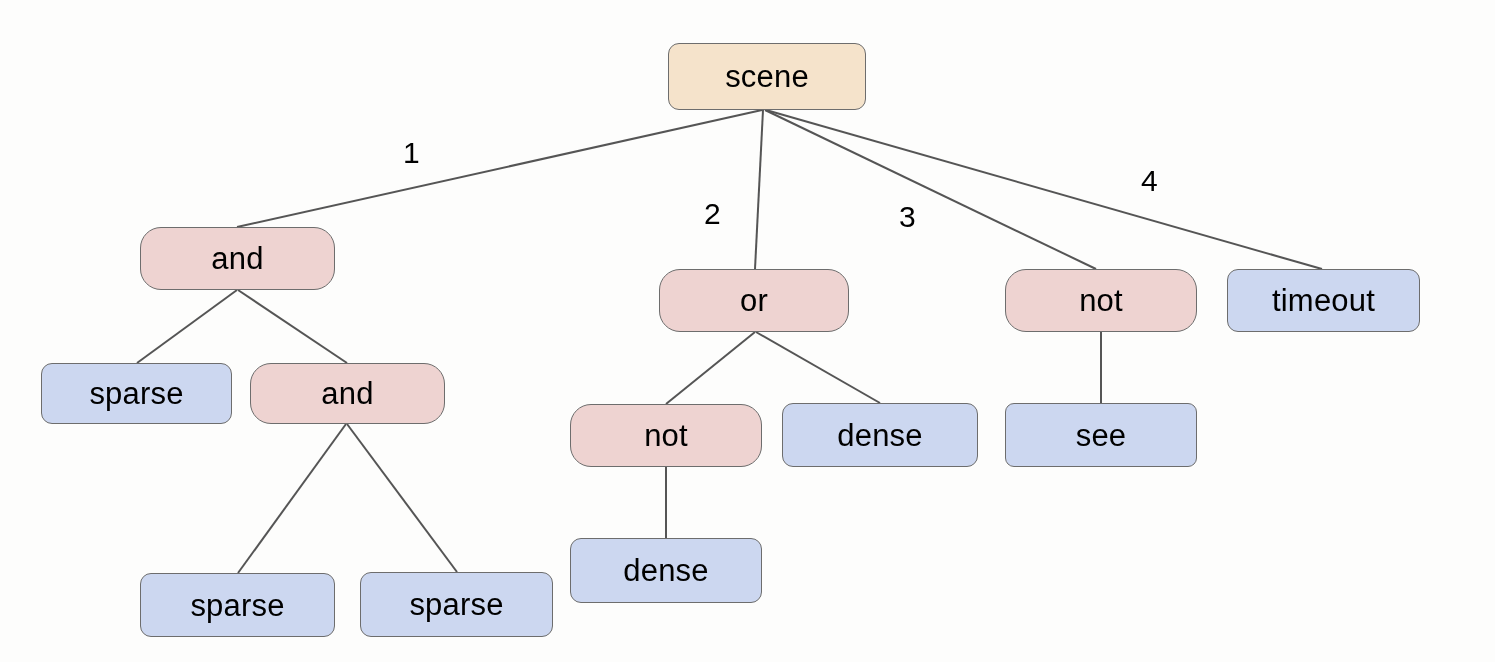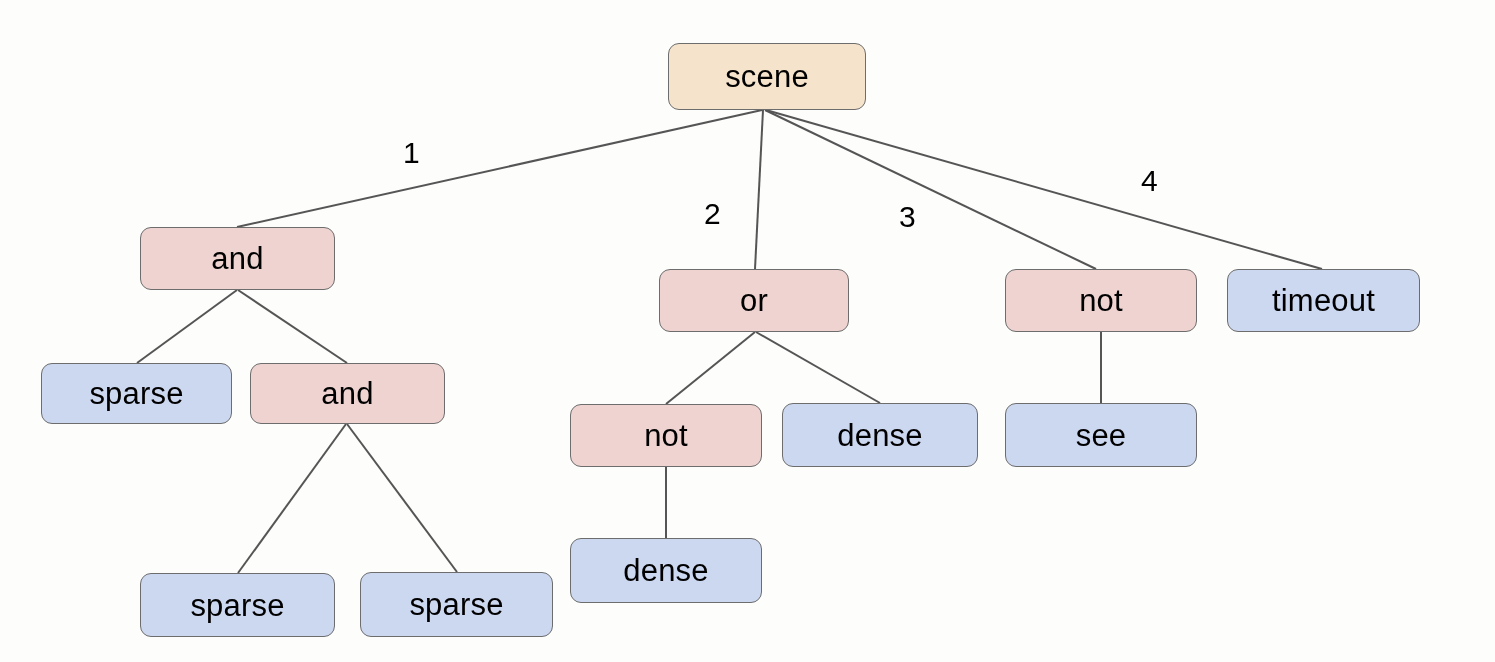--- a/index.html
+++ b/index.html
@@ -33,21 +33,21 @@
     align-items: center;
     justify-content: center;
     color: #000000;
     font-size: 31px;
     line-height: 1;
     letter-spacing: 0.2px;
     white-space: nowrap;
     z-index: 2;
   }
   .node.cream { background: #f5e3cb; }
-  .node.pink  { background: #eed3d1; }
+  .node.pink  { background: #eed3d1; border-radius: 21px; }
   .node.blue  { background: #ccd7f0; }
   .edge-label {
     position: absolute;
     color: #000000;
     font-size: 30px;
     line-height: 1;
     z-index: 3;
     white-space: nowrap;
   }
 </style>
@@ -90,21 +90,21 @@
       </div>
       <div class="node pink" style="left: 250px; top: 363px; width: 195px; height: 61px;">
         <span>and</span>
       </div>
       <div class="node pink" style="left: 570px; top: 404px; width: 192px; height: 63px;">
         <span>not</span>
       </div>
       <div class="node blue" style="left: 782px; top: 403px; width: 196px; height: 64px;">
         <span>dense</span>
       </div>
-      <div class="node blue" style="left: 1005px; top: 403px; width: 192px; height: 64px;">
+      <div class="node blue" style="left: 1005px; top: 403px; width: 192px; height: 64px; border-radius: 9px;">
         <span>see</span>
       </div>
       <div class="node blue" style="left: 570px; top: 538px; width: 192px; height: 65px;">
         <span>dense</span>
       </div>
       <div class="node blue" style="left: 140px; top: 573px; width: 195px; height: 64px;">
         <span>sparse</span>
       </div>
       <div class="node blue" style="left: 360px; top: 572px; width: 193px; height: 65px;">
         <span>sparse</span>

